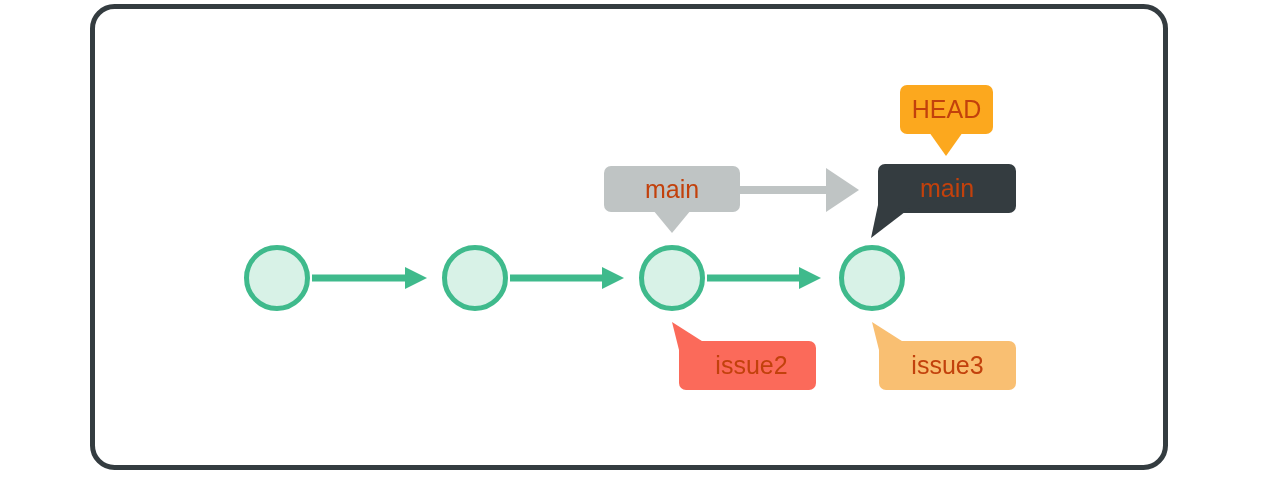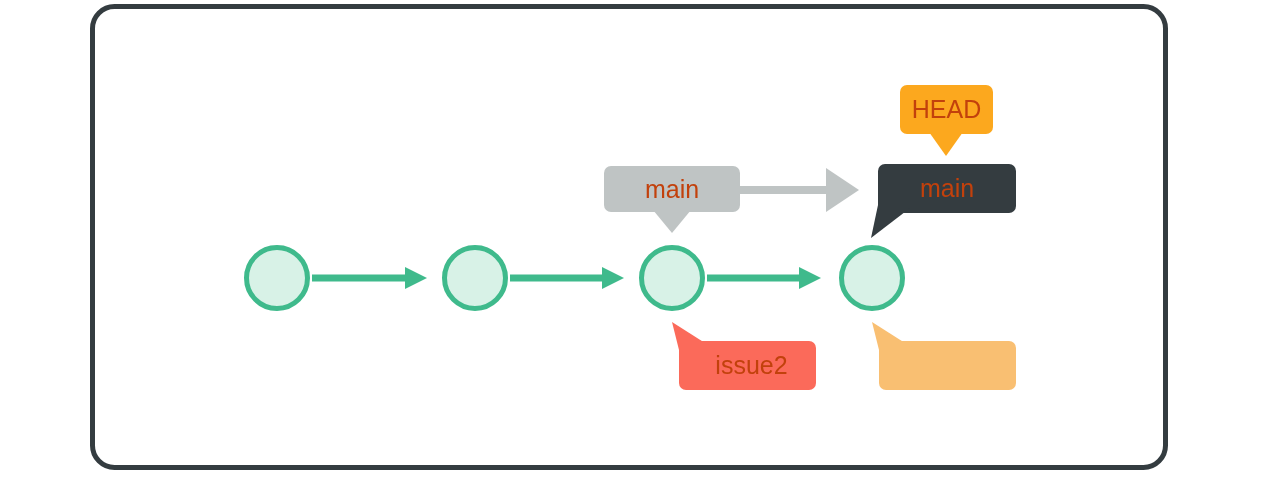--- a/index.html
+++ b/index.html
@@ -107,14 +107,15 @@
   </svg>
 
   <div class="lbl lbl-main-gray">main</div>
 
   <div class="lbl lbl-head">HEAD</div>
 
   <div class="lbl lbl-main-dark">main</div>
 
   <div class="lbl lbl-issue2">issue2</div>
 
+  <div class="lbl lbl-issue3">issue3</div>
 
 </div>
 
 </body></html>

